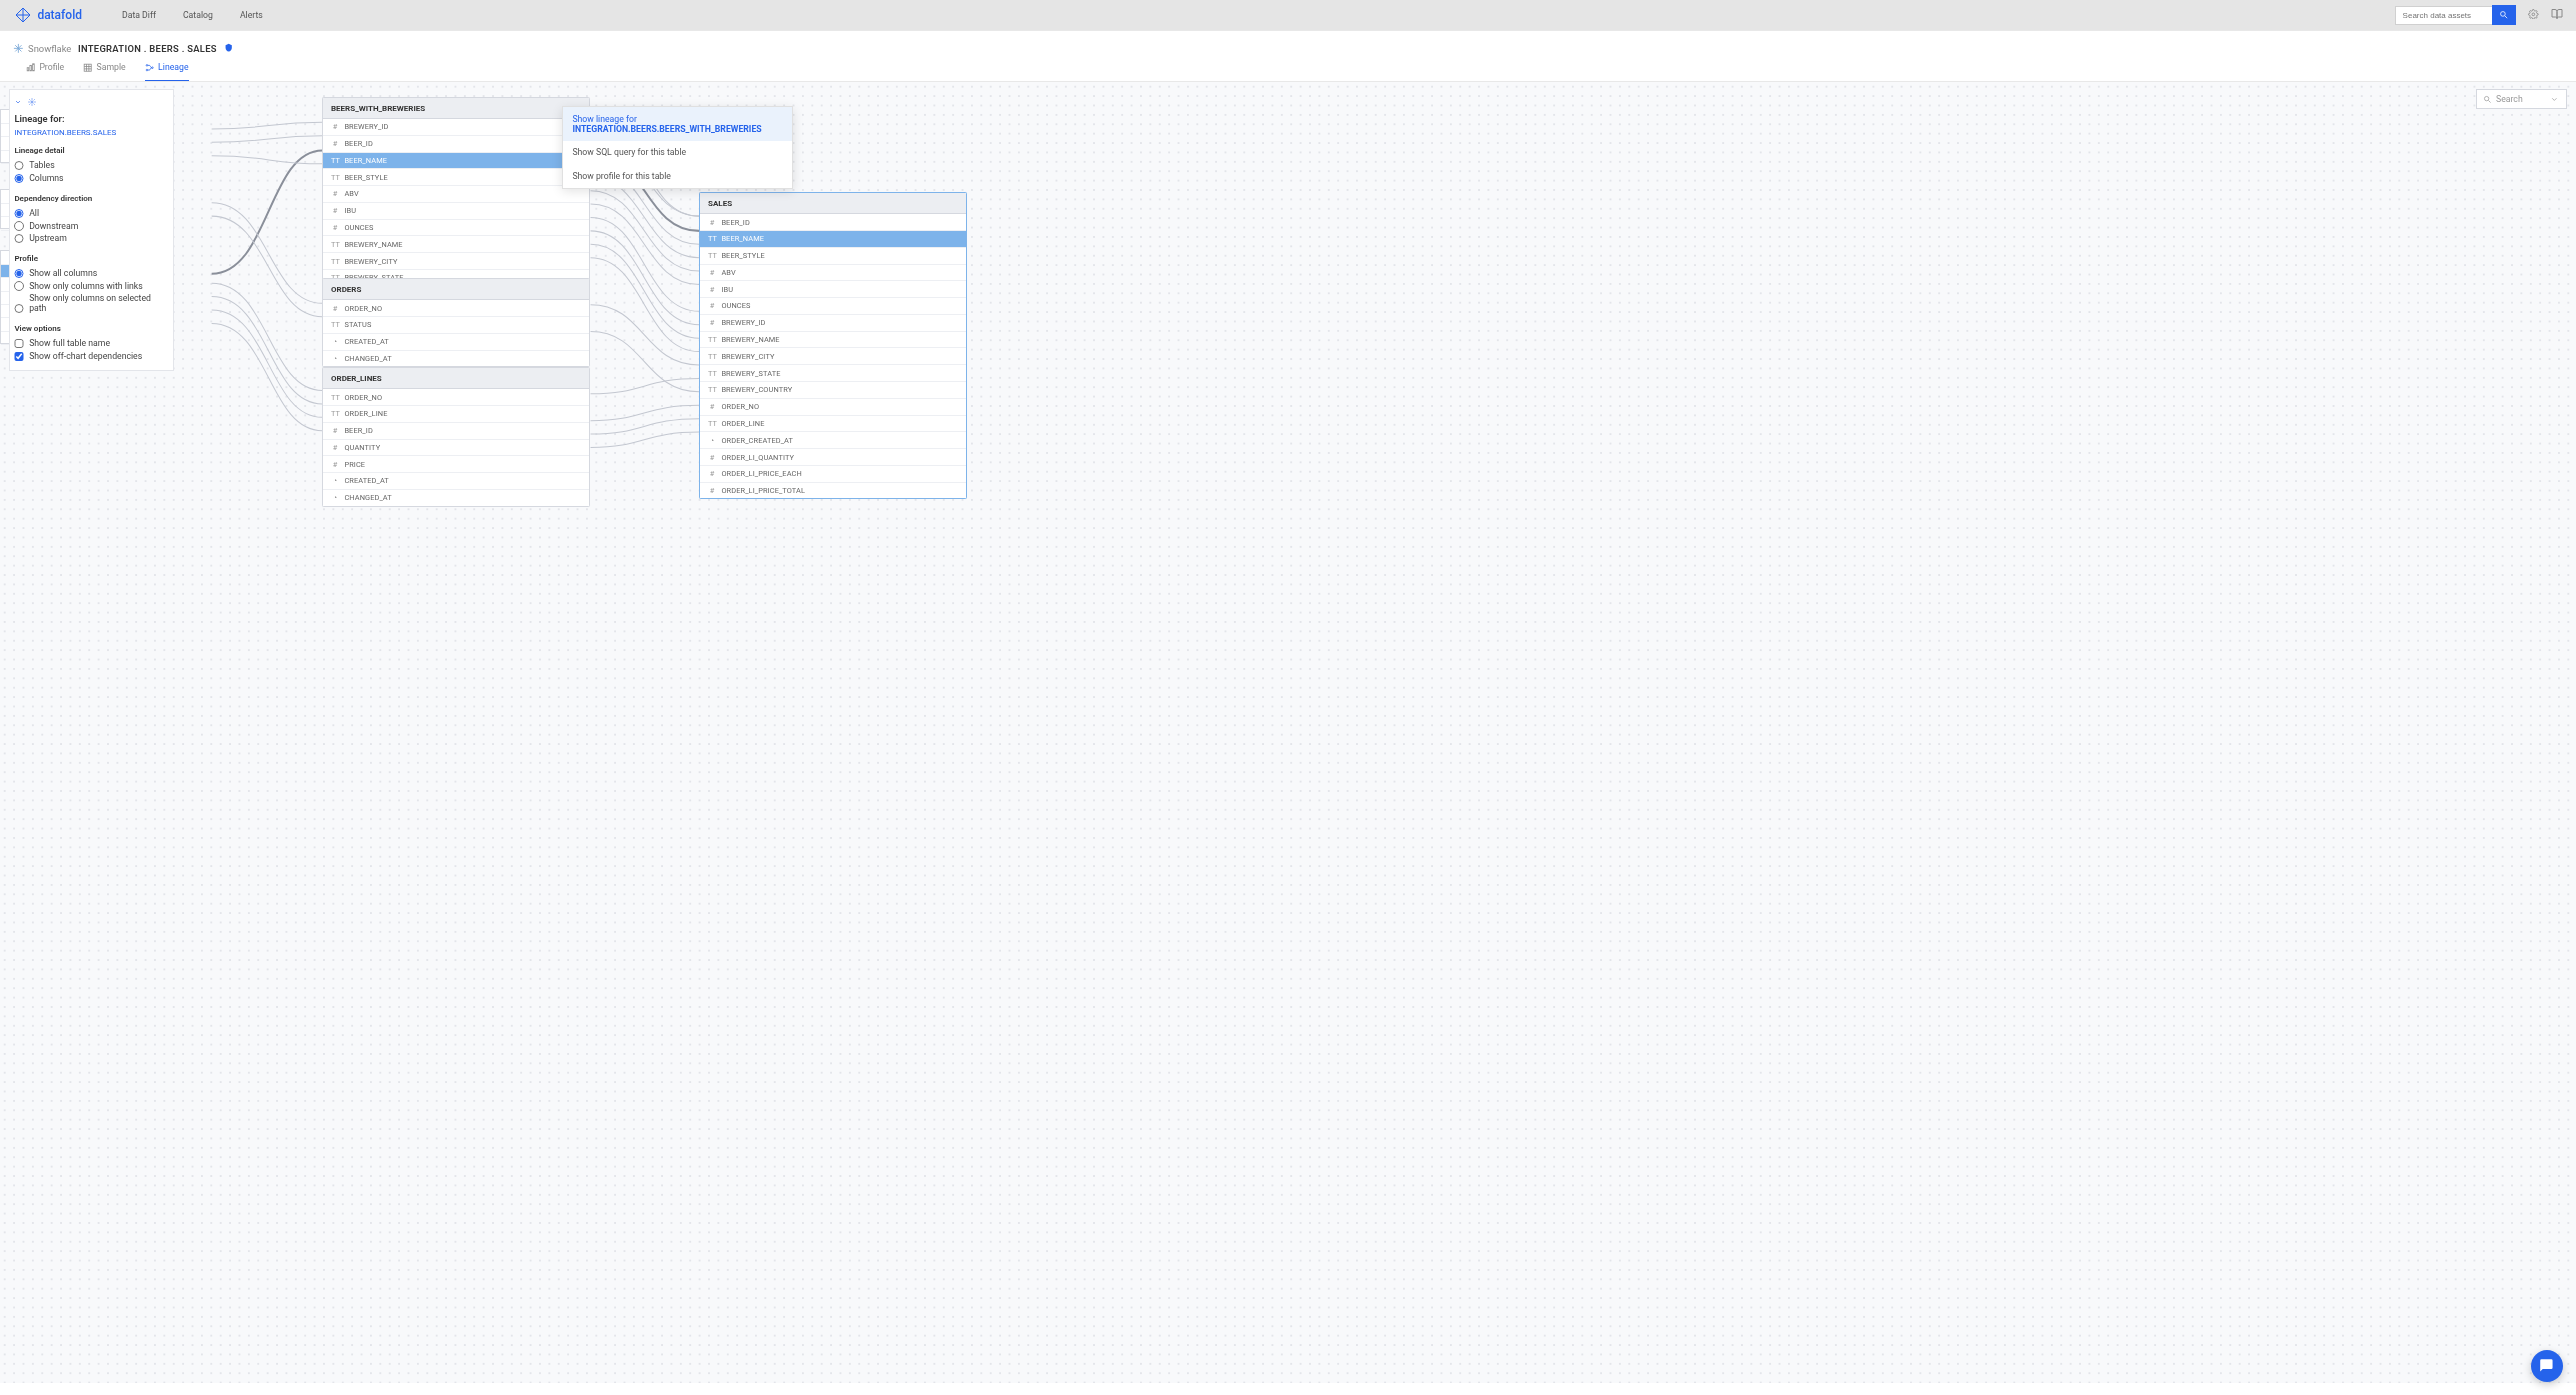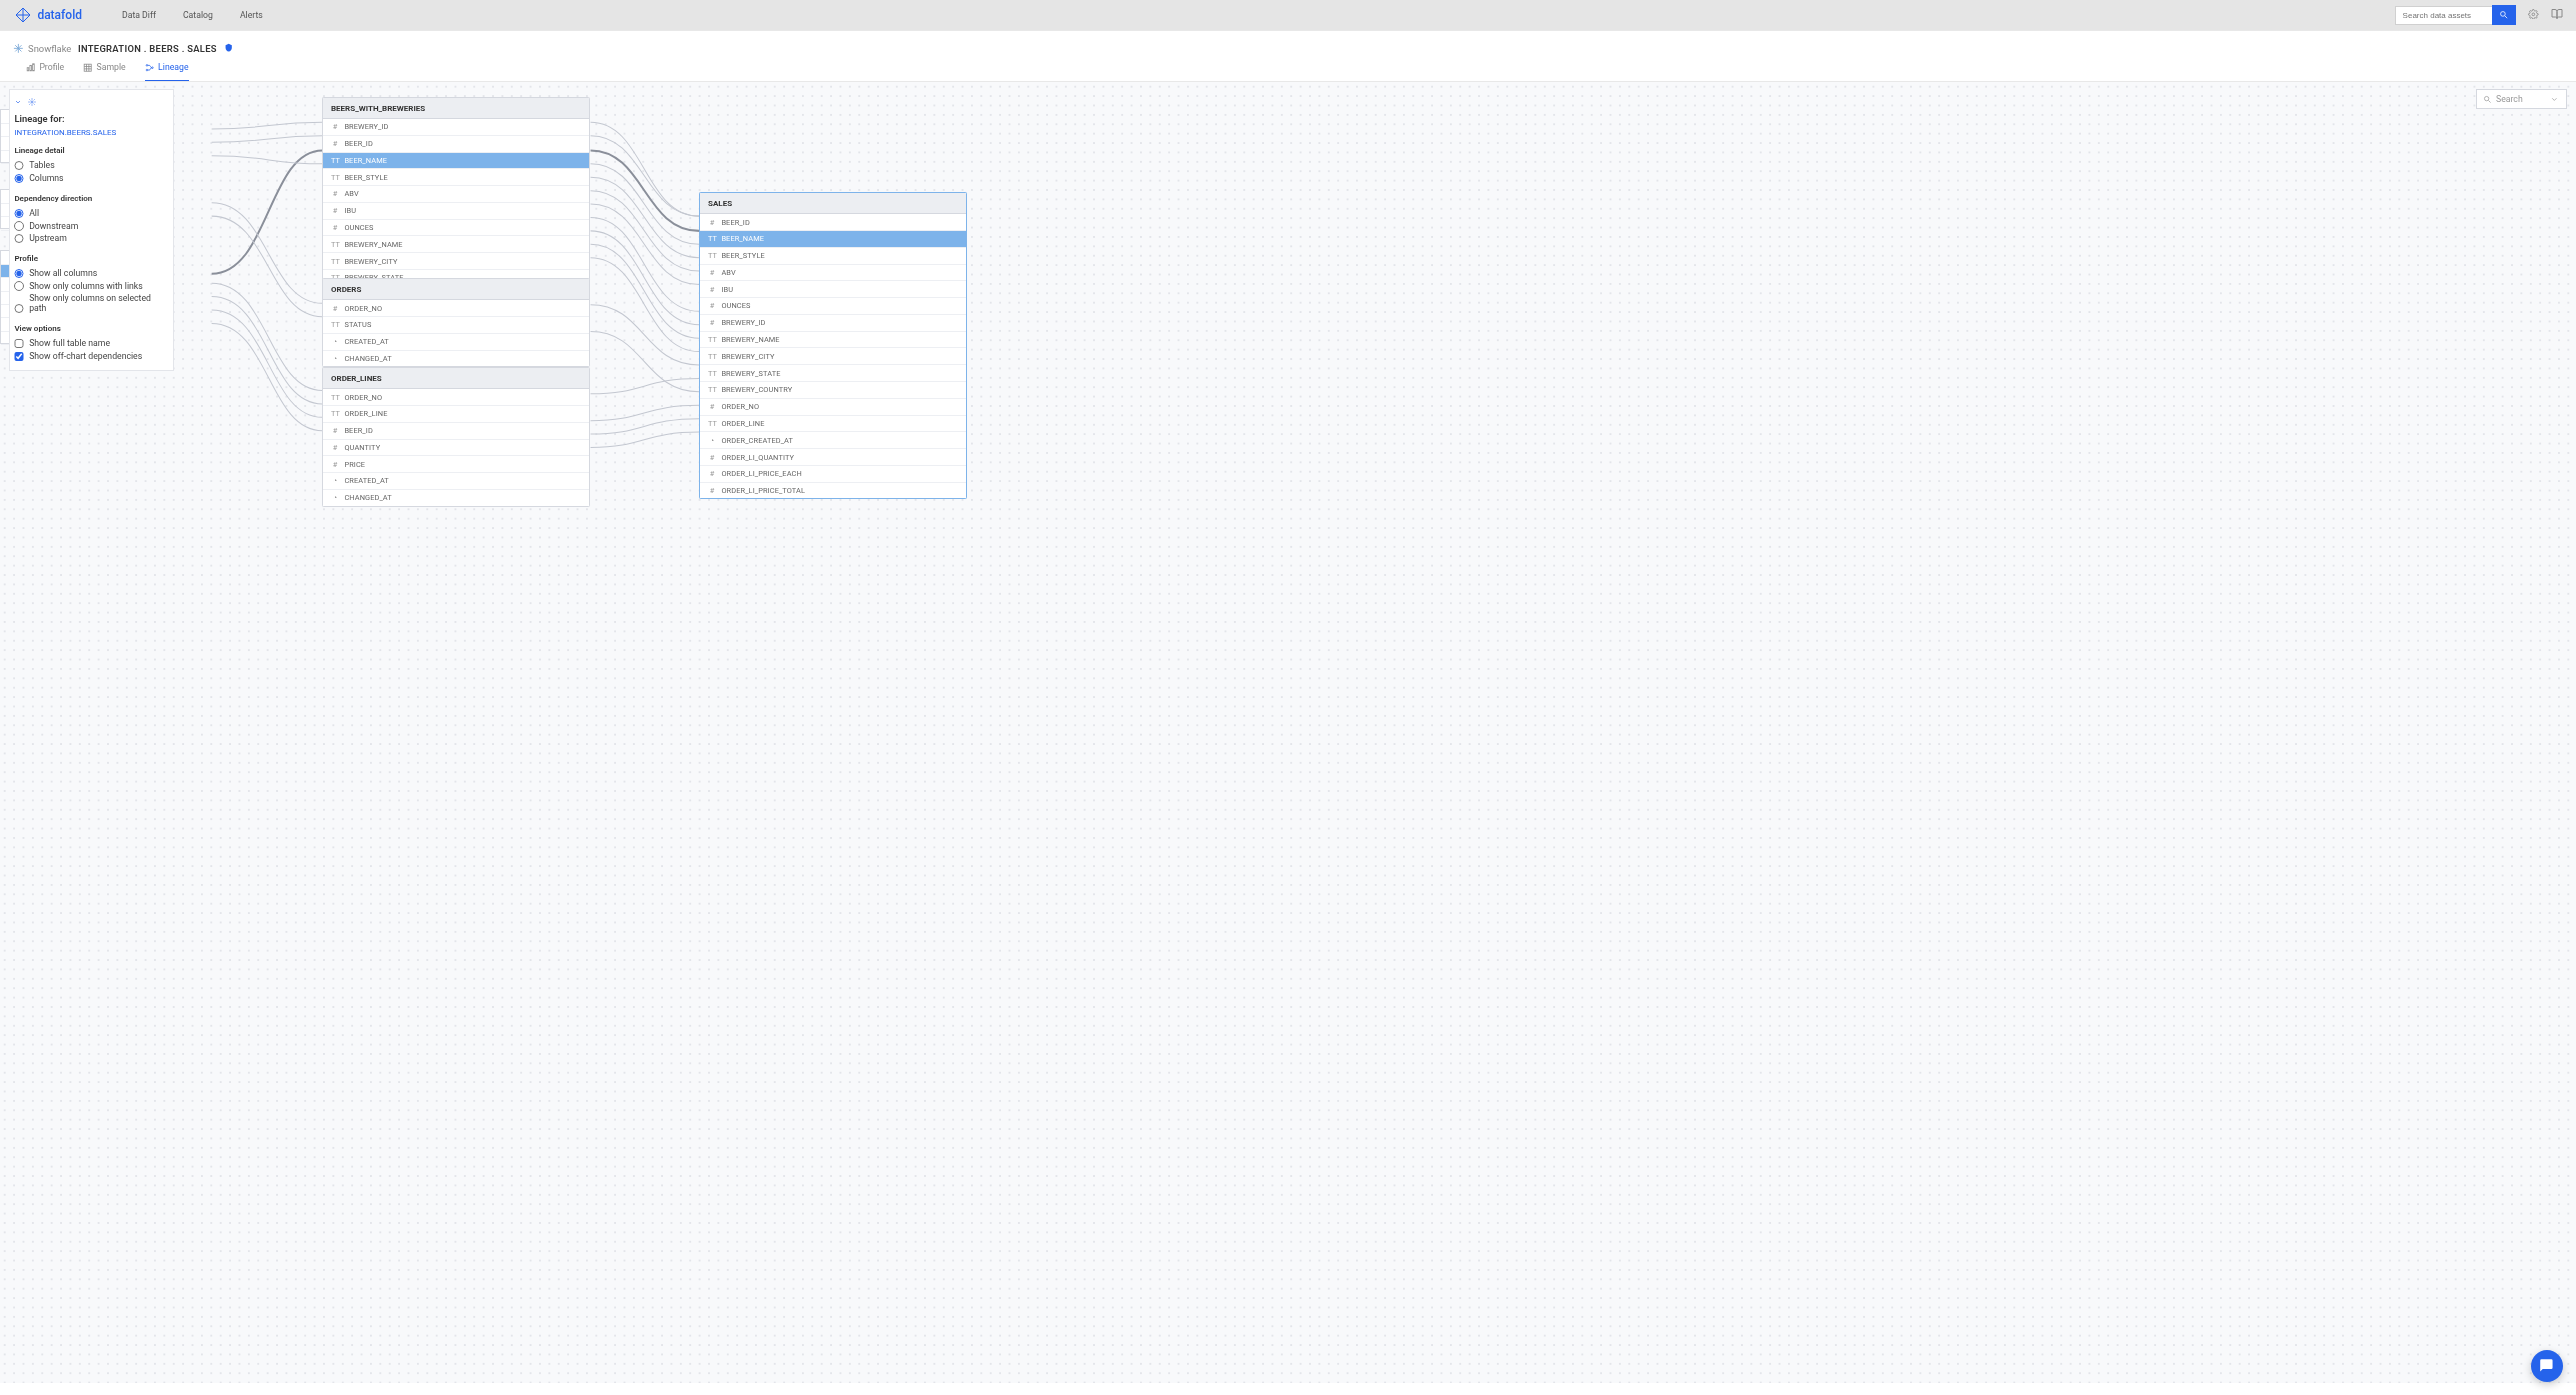--- a/index.html
+++ b/index.html
@@ -387,20 +387,27 @@
             <span class="ico">#</span>
             <span>ORDER_LI_PRICE_EACH</span>
           </div>
           <div class="node-col">
             <span class="ico">#</span>
             <span>ORDER_LI_PRICE_TOTAL</span>
           </div>
         </div>
     </div>
 
+    <div class="ctxmenu" style="left:562px; top:24px;">
+      <div class="item hl">
+        <span>Show lineage for </span><b>INTEGRATION.BEERS.BEERS_WITH_BREWERIES</b>
+      </div>
+      <div class="item">Show SQL query for this table</div>
+      <div class="item">Show profile for this table</div>
+    </div>
 
     <div class="canvas-search">
       <svg viewBox="0 0 24 24" fill="none" stroke="currentColor" stroke-width="2">
           <circle cx="10" cy="10" r="6"></circle>
           <line x1="15" y1="15" x2="21" y2="21"></line>
         </svg>
       <span>Search</span>
       <svg style="margin-left:auto" viewBox="0 0 24 24" fill="none" stroke="currentColor" stroke-width="2">
           <polyline points="6 9 12 15 18 9"></polyline>
         </svg>

